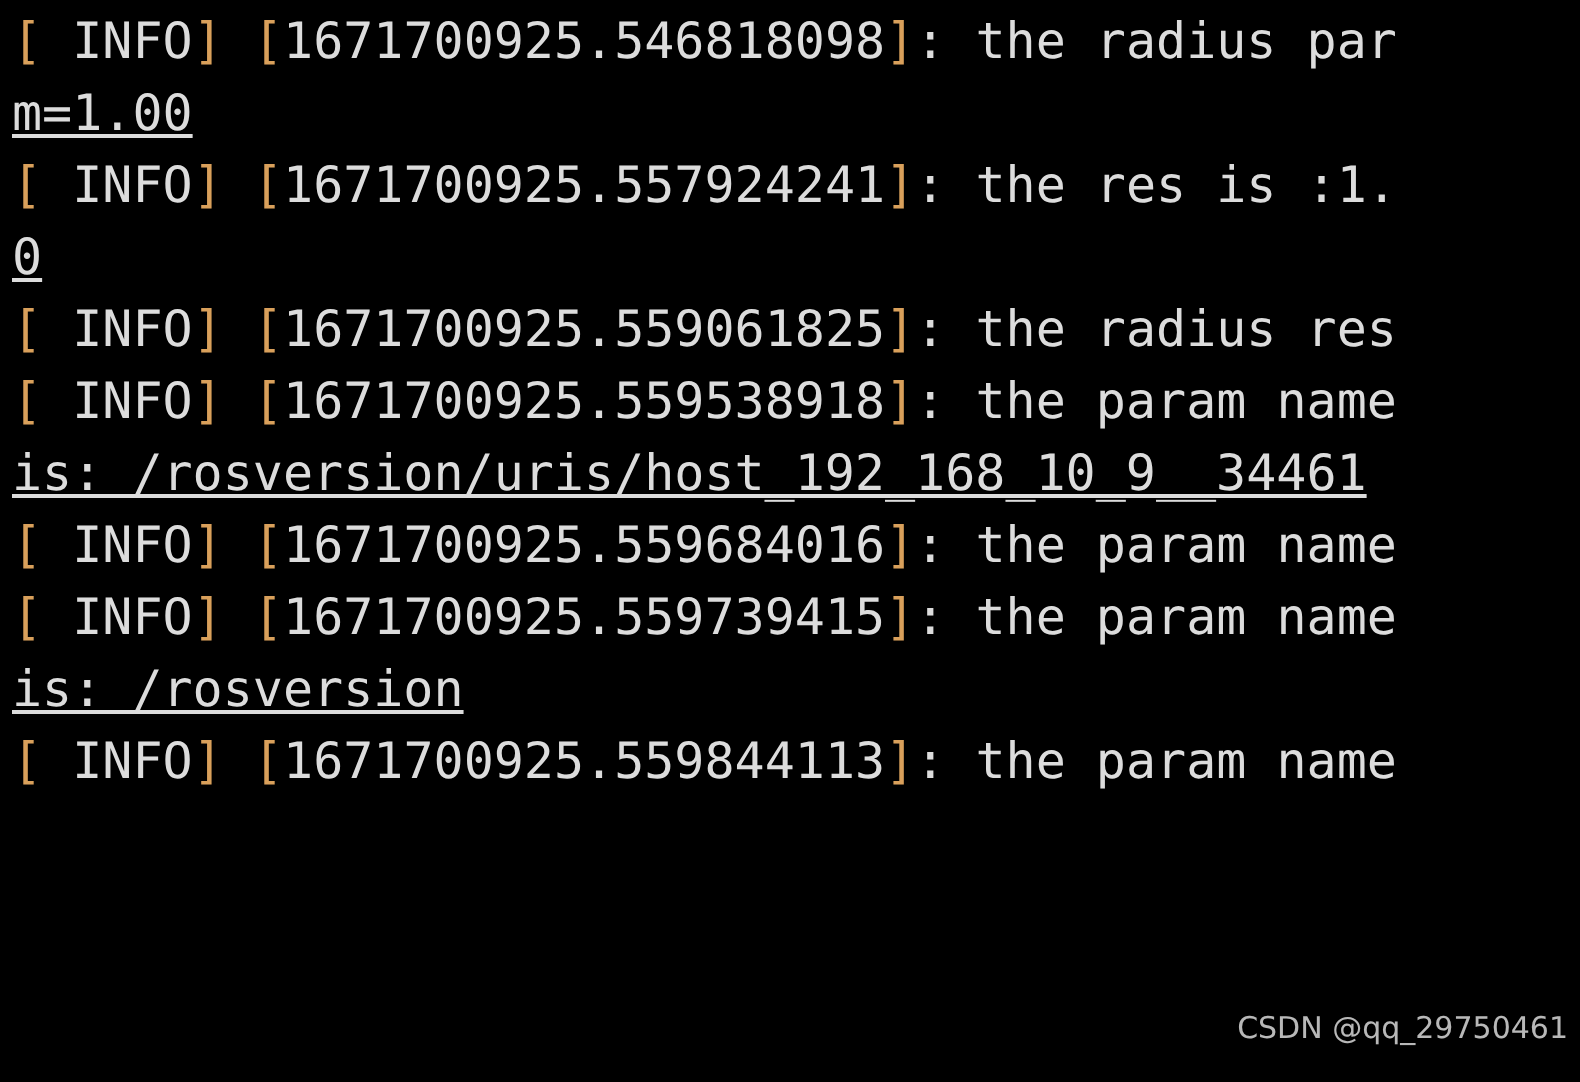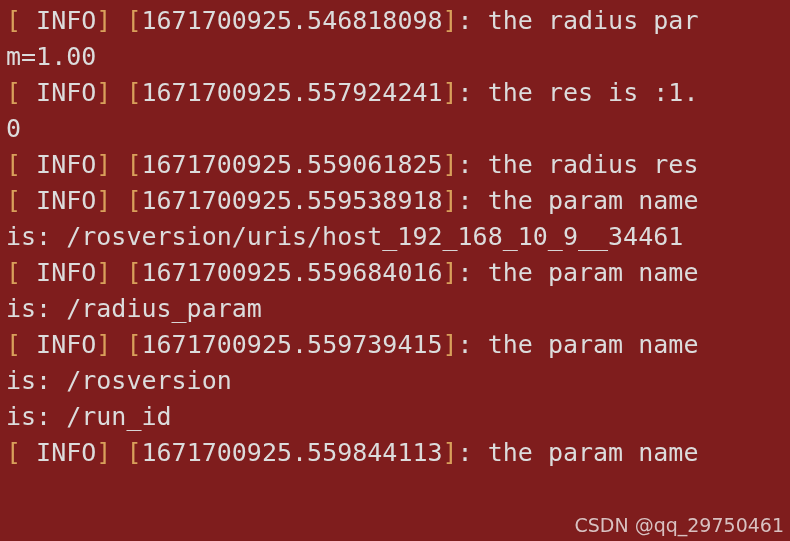--- a/index.html
+++ b/index.html
@@ -6,21 +6,21 @@
   html, body {
     margin: 0;
     padding: 0;
     background: #1e2022;
   }
 
   #terminal {
     position: relative;
     width: 790px;
     height: 541px;
-    background: #7f1d1d;
+    background: #000000;
     overflow: hidden;
     font-family: "DejaVu Sans Mono", "Liberation Mono", monospace;
     font-size: 25px;
     line-height: 36px;
     color: #dcdcdc;
     letter-spacing: 0px;
     -webkit-font-smoothing: antialiased;
   }
 
   .log-area {
@@ -52,29 +52,30 @@
     color: #dcdcdc;
   }
 
   .msg {
     color: #dcdcdc;
   }
 
   
   .cont {
     color: #dcdcdc;
+    text-decoration: underline;
   }
 
   
   .watermark {
     position: absolute;
     right: 6px;
-    bottom: 8px;
+    bottom: 19px;
     font-family: "DejaVu Sans", "Liberation Sans", sans-serif;
-    font-size: 19px;
+    font-size: 15px;
     line-height: 15px;
     color: #ffffff;
     opacity: 0.72;
     white-space: pre;
     pointer-events: none;
     text-shadow: 0 0 1px rgba(0,0,0,0.35);
   }
 </style>
 </head>
 <body>
@@ -83,22 +84,20 @@
 
   <div class="log-area">
       <div class="log-line"><span class="brk">[</span><span class="sev"> INFO</span><span class="brk">]</span><span class="msg"> </span><span class="brk">[</span><span class="ts">1671700925.546818098</span><span class="brk">]</span><span class="msg">: the radius par</span></div>
       <div class="log-line"><span class="cont">m=1.00</span></div>
       <div class="log-line"><span class="brk">[</span><span class="sev"> INFO</span><span class="brk">]</span><span class="msg"> </span><span class="brk">[</span><span class="ts">1671700925.557924241</span><span class="brk">]</span><span class="msg">: the res is :1.</span></div>
       <div class="log-line"><span class="cont">0</span></div>
       <div class="log-line"><span class="brk">[</span><span class="sev"> INFO</span><span class="brk">]</span><span class="msg"> </span><span class="brk">[</span><span class="ts">1671700925.559061825</span><span class="brk">]</span><span class="msg">: the radius res</span></div>
       <div class="log-line"><span class="brk">[</span><span class="sev"> INFO</span><span class="brk">]</span><span class="msg"> </span><span class="brk">[</span><span class="ts">1671700925.559538918</span><span class="brk">]</span><span class="msg">: the param name</span></div>
       <div class="log-line"><span class="cont">is: /rosversion/uris/host_192_168_10_9__34461</span></div>
       <div class="log-line"><span class="brk">[</span><span class="sev"> INFO</span><span class="brk">]</span><span class="msg"> </span><span class="brk">[</span><span class="ts">1671700925.559684016</span><span class="brk">]</span><span class="msg">: the param name</span></div>
-      <div class="log-line"><span class="cont">is: /radius_param</span></div>
       <div class="log-line"><span class="brk">[</span><span class="sev"> INFO</span><span class="brk">]</span><span class="msg"> </span><span class="brk">[</span><span class="ts">1671700925.559739415</span><span class="brk">]</span><span class="msg">: the param name</span></div>
       <div class="log-line"><span class="cont">is: /rosversion</span></div>
-      <div class="log-line"><span class="cont">is: /run_id</span></div>
       <div class="log-line"><span class="brk">[</span><span class="sev"> INFO</span><span class="brk">]</span><span class="msg"> </span><span class="brk">[</span><span class="ts">1671700925.559844113</span><span class="brk">]</span><span class="msg">: the param name</span></div>
     </div>
 
   <div class="watermark">CSDN @qq_29750461</div>
 
 </div>
 
 </body></html>

